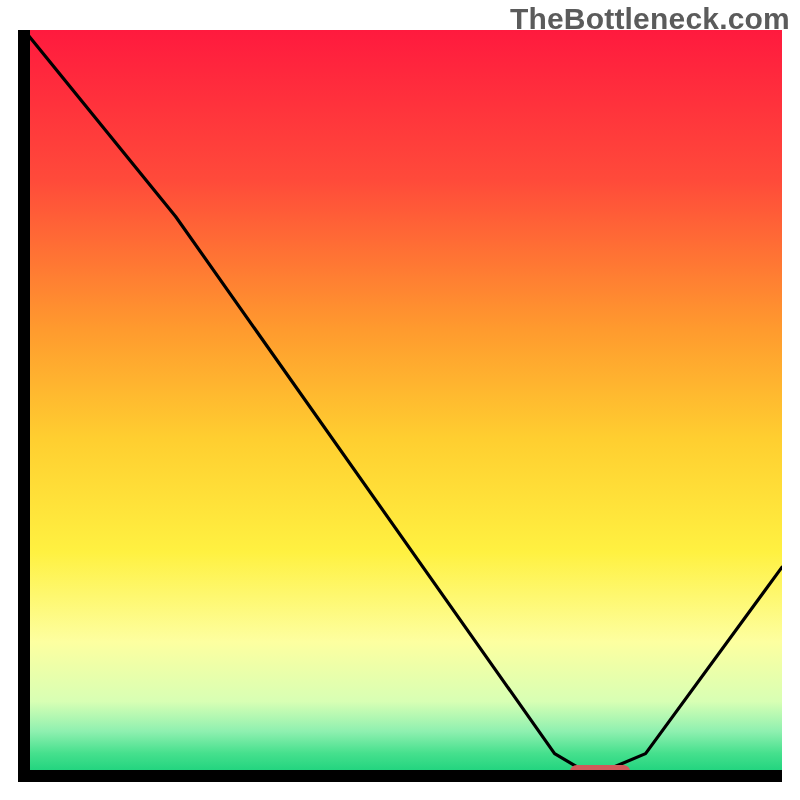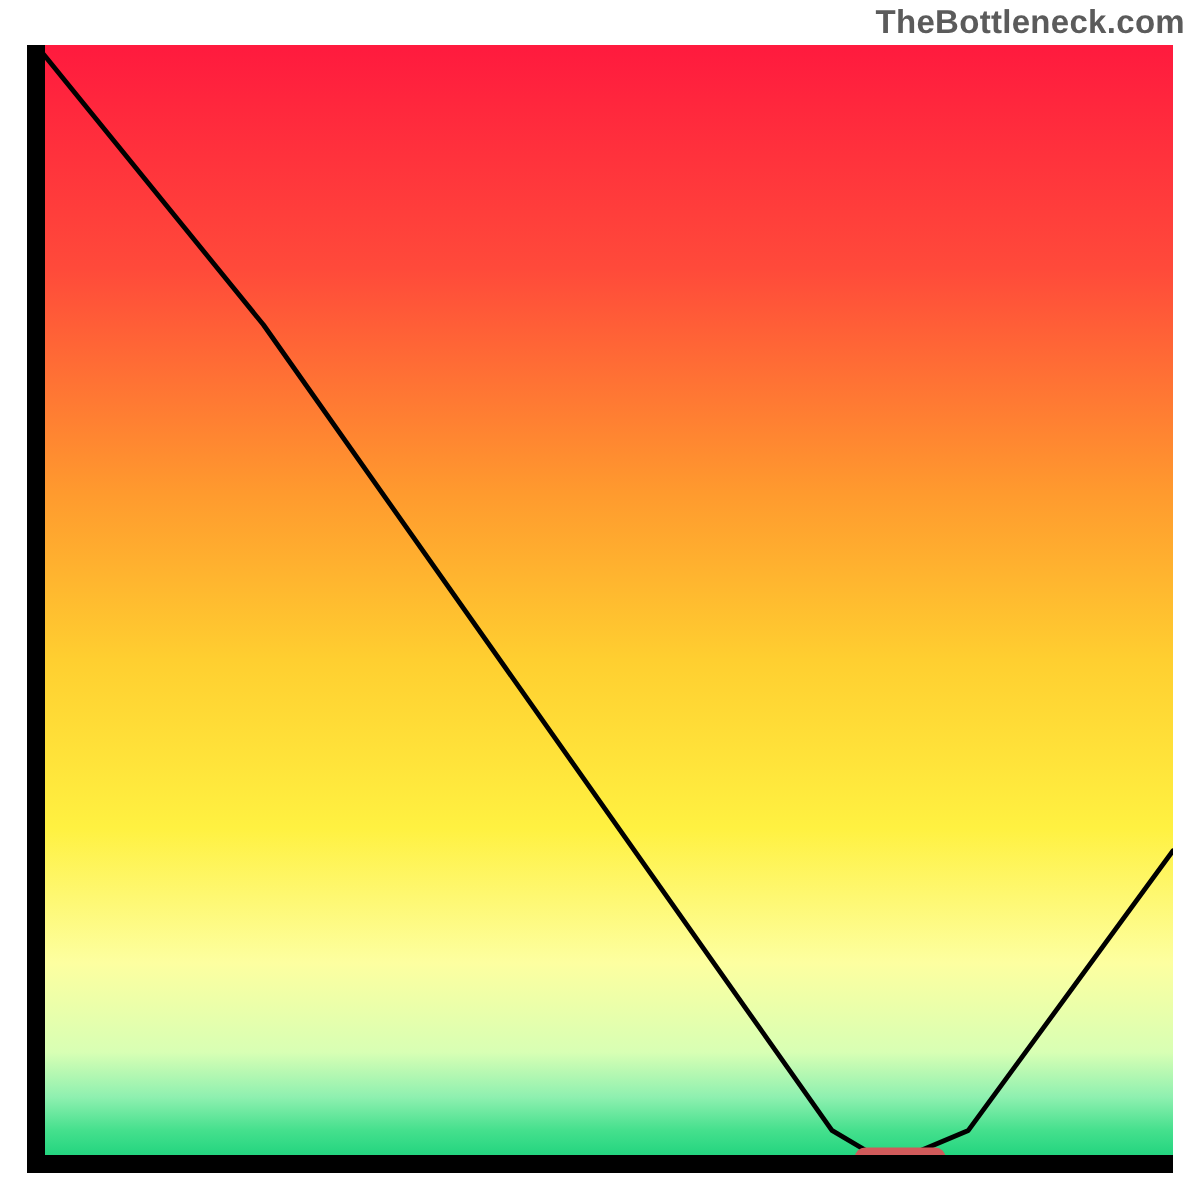--- a/index.html
+++ b/index.html
@@ -13,21 +13,21 @@
   }
   .stage {
     position: relative;
     width: 800px;
     height: 800px;
   }
   .attribution {
     position: absolute;
     top: 2px;
     right: 10px;
-    font-size: 22px;
+    font-size: 30px;
     font-weight: 600;
     color: #5b5b5b;
     letter-spacing: 0.2px;
   }
   .plot-frame {
     position: absolute;
     left: 18px;
     top: 30px;
     width: 764px;
     height: 752px;

